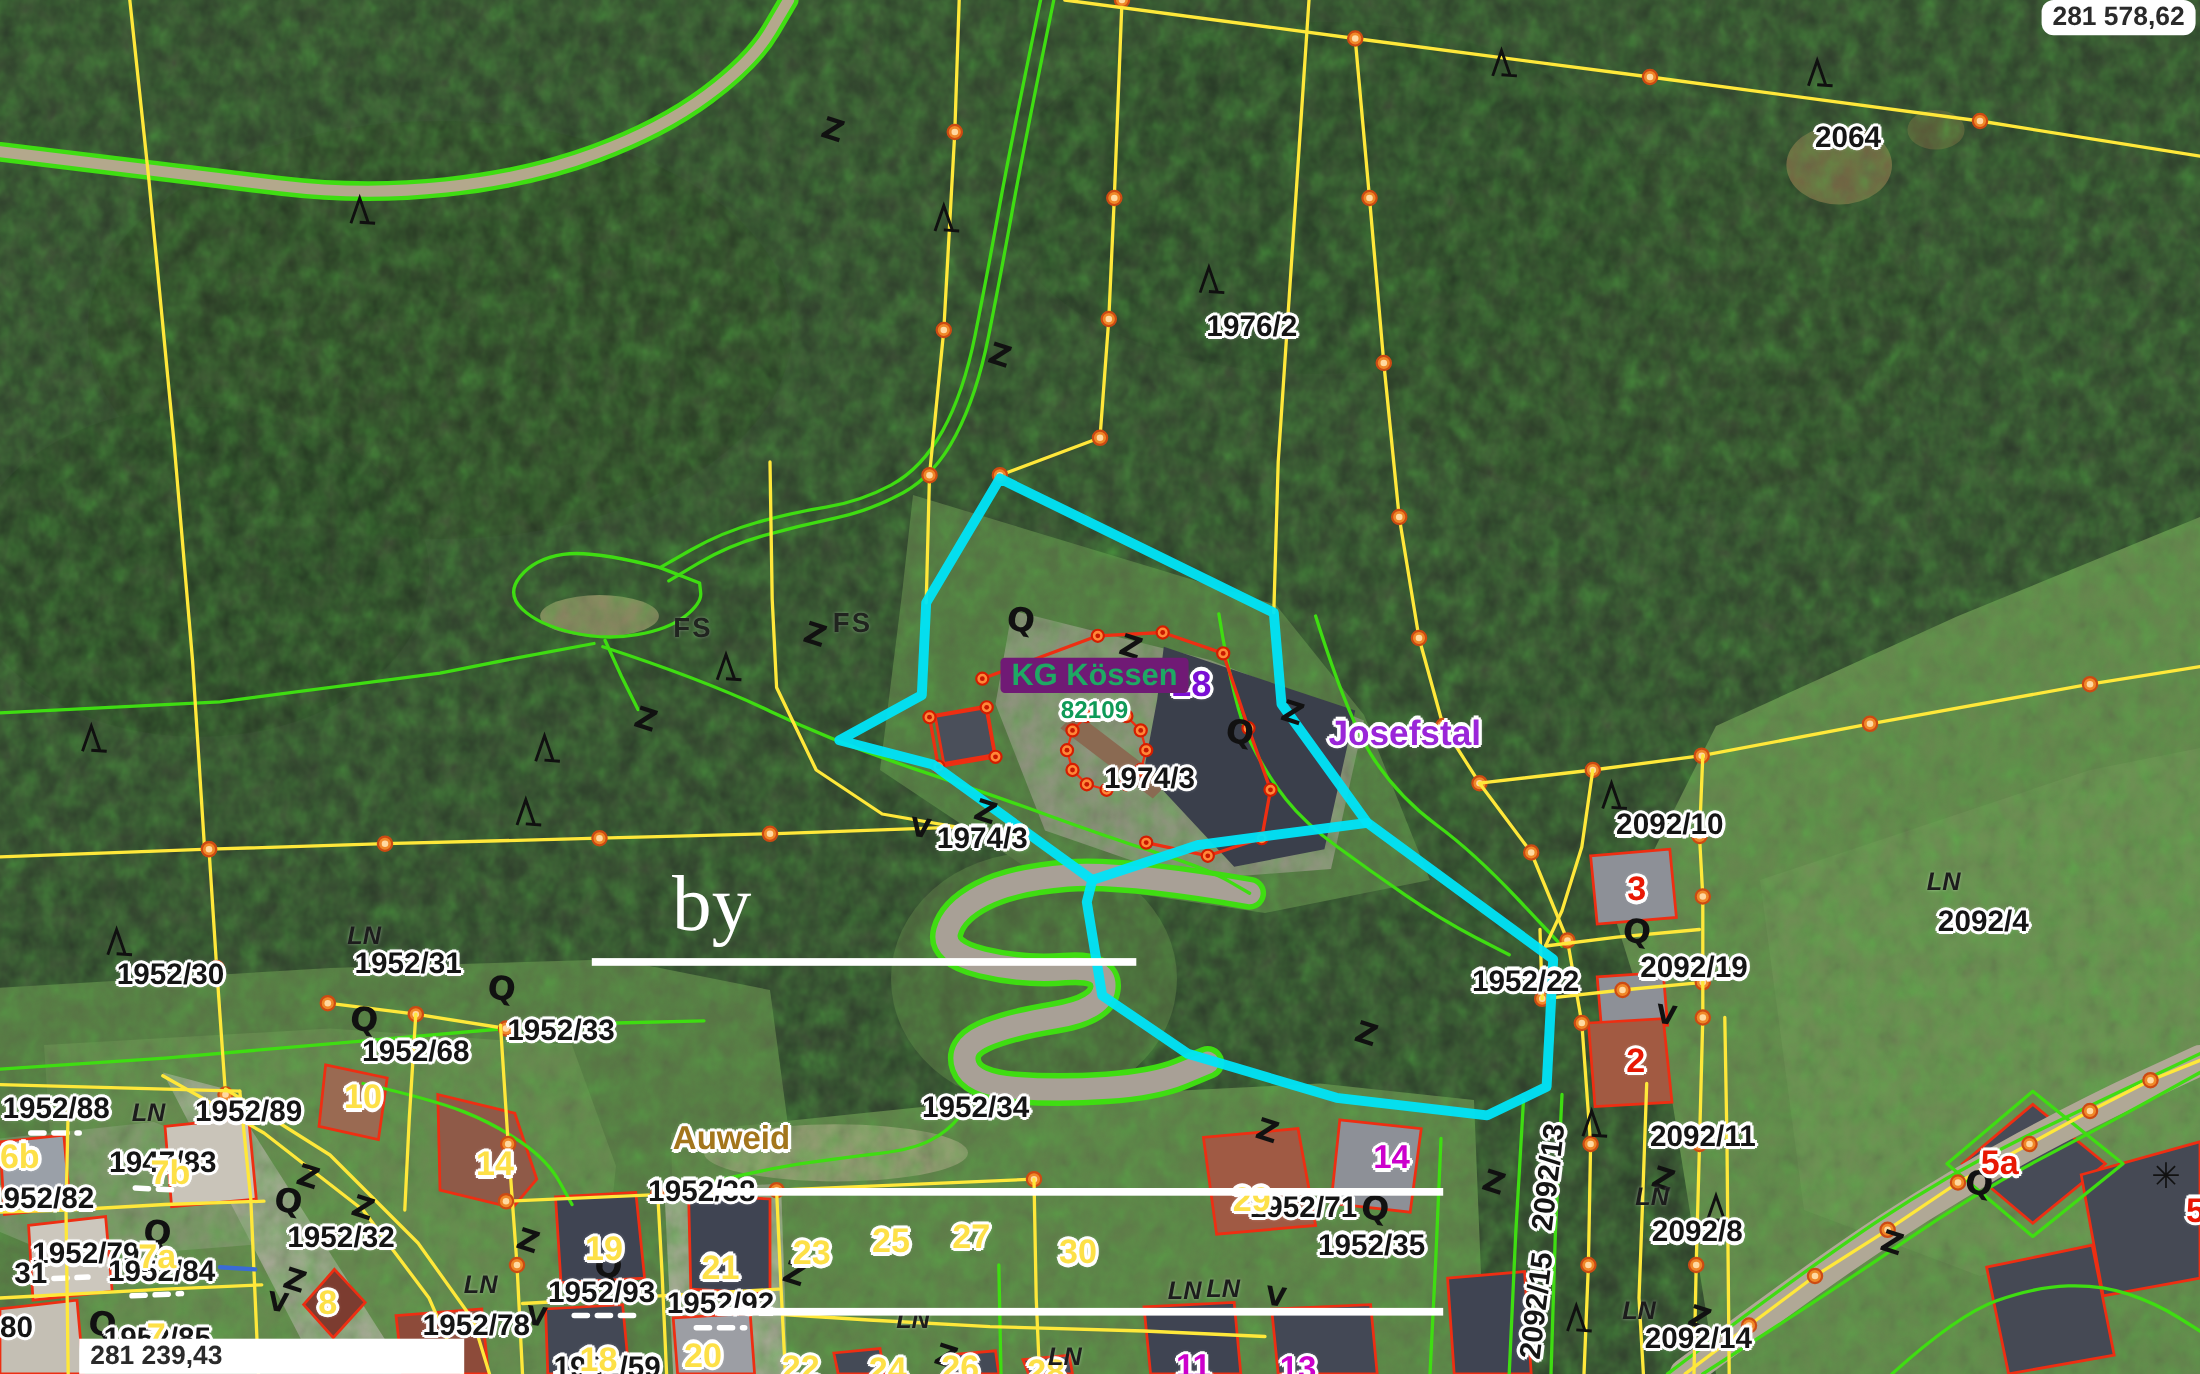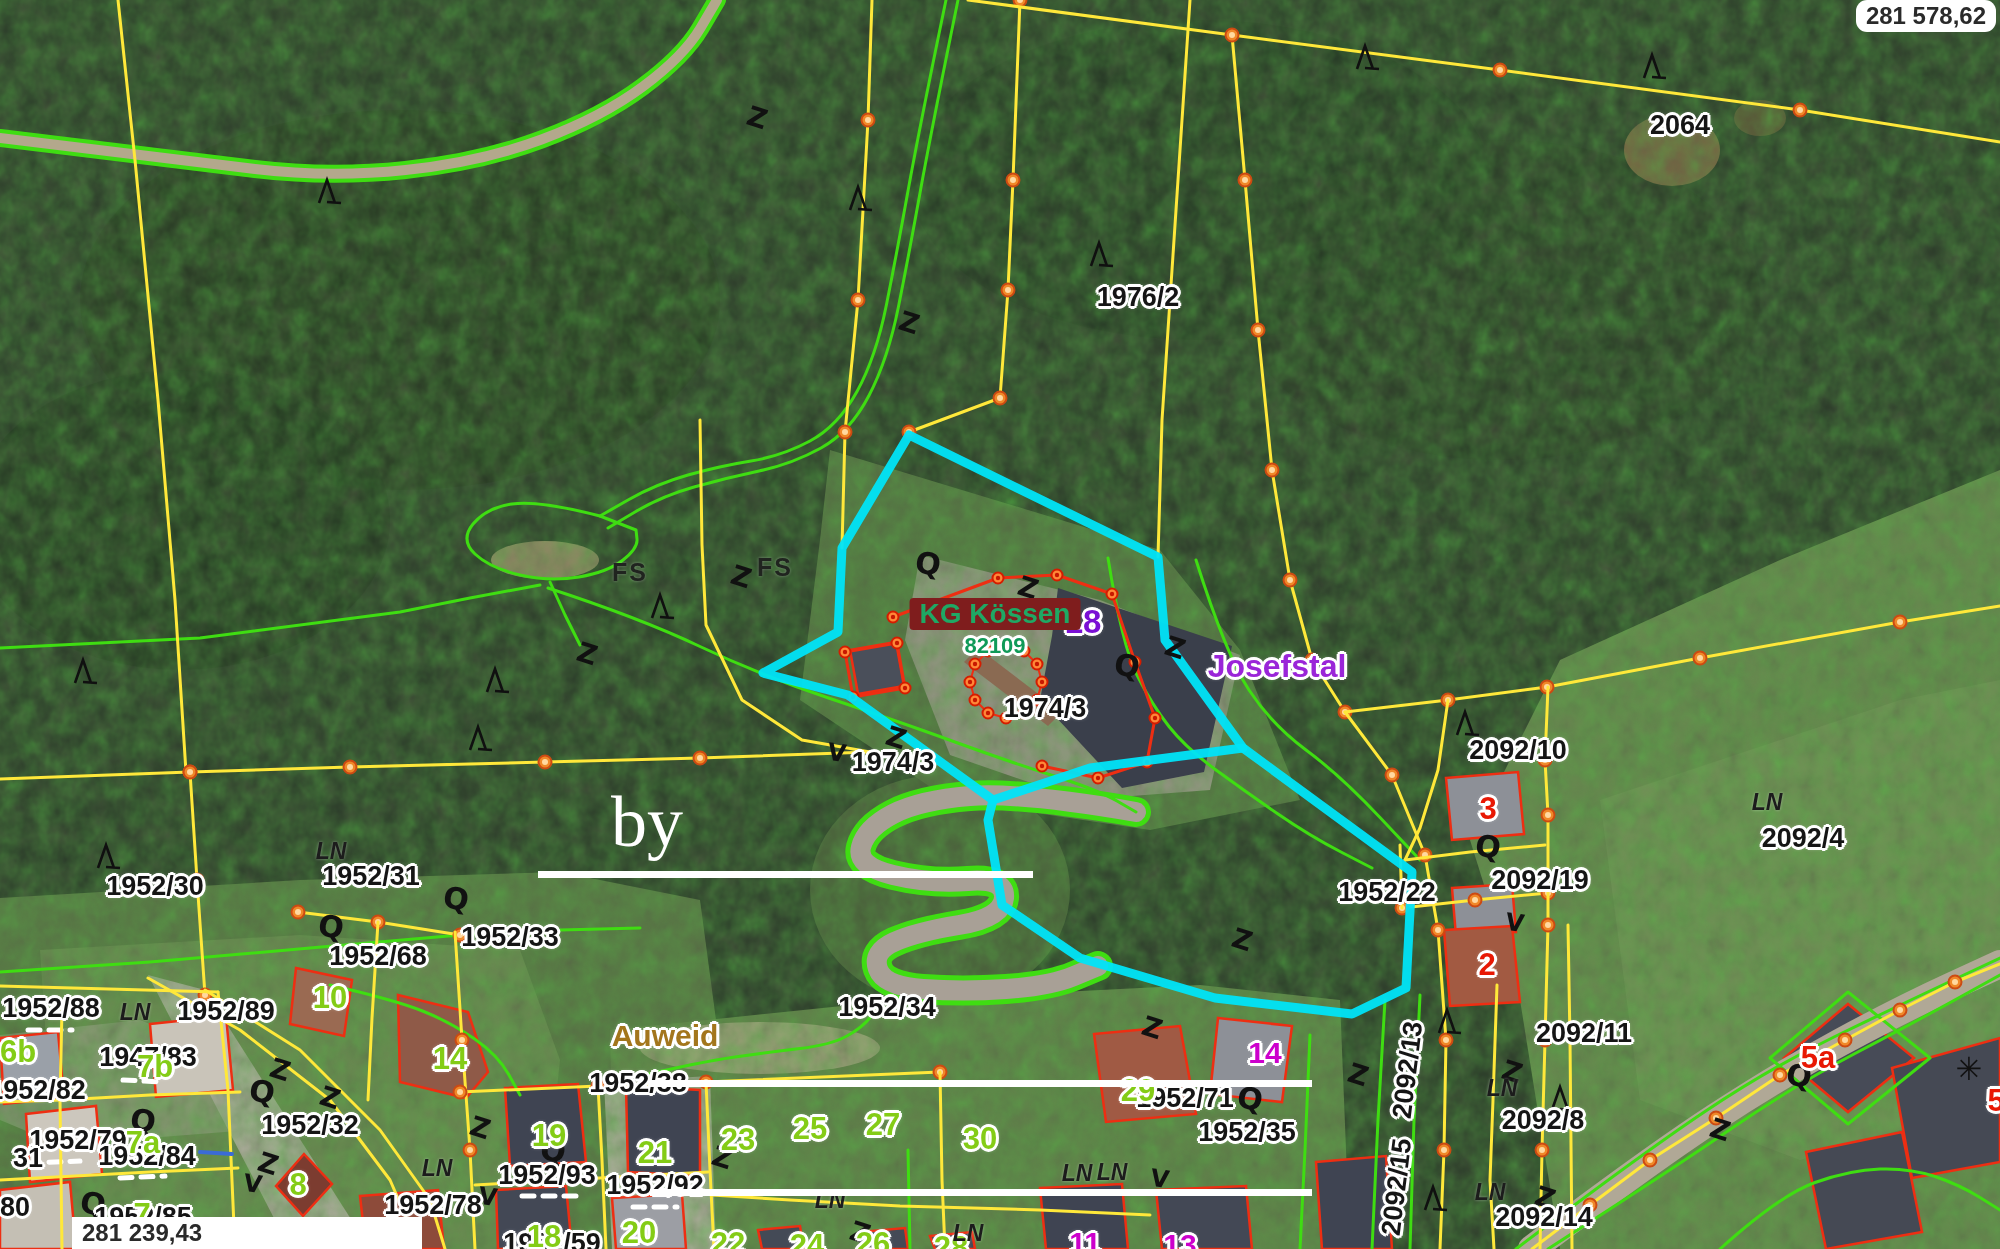--- a/index.html
+++ b/index.html
@@ -2,26 +2,26 @@
 <html><head>
 <meta charset="utf-8">
 <style>
   html,body{margin:0;padding:0;background:#222;}
   #stage{position:relative;width:2000px;height:1249px;overflow:hidden;background:#2c3b2a;font-family:"Liberation Sans",sans-serif;}
   #map-svg{position:absolute;left:0;top:0;}
   #labels{position:absolute;left:0;top:0;width:100%;height:100%;pointer-events:none;}
   .lbl{position:absolute;transform:translate(-50%,-50%);white-space:nowrap;font-weight:bold;line-height:1;}
   .halo{text-shadow:-2px -2px 0 #fff,2px -2px 0 #fff,-2px 2px 0 #fff,2px 2px 0 #fff,0 -3px 0 #fff,0 3px 0 #fff,-3px 0 0 #fff,3px 0 0 #fff,0 0 5px #fff;}
   .p{color:#151515;font-size:27px;}
-  .hb{color:#84cc16;font-size:31px;}
+  .hb{color:#fde047;font-size:31px;}
   .hr{color:#e81804;font-size:31px;}
   .hm{color:#cc00cc;font-size:30px;}
   .hp{color:#7a0fd4;font-size:33px;}
   .nm{color:#9a25d8;font-size:32px;}
-  .kg{color:#1fa864;font-size:28px;background:#7f1d1d;padding:2px 10px;border-radius:4px;}
+  .kg{color:#1fa864;font-size:28px;background:#701a75;padding:2px 10px;border-radius:4px;}
   .kg2{color:#0f9a58;font-size:22px;}
   .aw{color:#a3761c;font-size:30px;}
   .ln{color:#1c1c1c;font-size:23px;font-weight:bold;font-style:italic;text-shadow:0 0 3px rgba(255,255,255,.4);}
   .fs{color:#20241f;font-size:25px;font-weight:bold;letter-spacing:2px;text-shadow:0 0 3px rgba(255,255,255,.35);}
   .coord{position:absolute;background:#fff;color:#2a2a2a;font-size:24px;font-weight:bold;padding:2px 10px;white-space:nowrap;font-family:"Liberation Sans",sans-serif;}
   #coord-tr{right:4px;top:0;border-radius:11px;}
   #coord-bl{left:72px;bottom:0;width:330px;text-align:left;}
   #watermark{position:absolute;left:0;top:0;width:100%;height:100%;pointer-events:none;color:#fff;}
   .wm-txt{position:absolute;transform:translate(-50%,-50%);white-space:nowrap;font-family:"Liberation Serif",serif;text-align:center;}
   #wm-by{left:647px;top:822px;font-size:72px;}
@@ -394,21 +394,21 @@
 
   <div id="labels">
       <div class="lbl p halo" style="left: 1680px; top: 125px;">2064</div>
       <div class="lbl p halo" style="left: 1138px; top: 297px;">1976/2</div>
       <div class="lbl p halo" style="left: 1045px; top: 708px;">1974/3</div>
       <div class="lbl p halo" style="left: 893px; top: 762px;">1974/3</div>
       <div class="lbl p halo" style="left: 1518px; top: 750px;">2092/10</div>
       <div class="lbl p halo" style="left: 1540px; top: 880px;">2092/19</div>
       <div class="lbl p halo" style="left: 1387px; top: 892px;">1952/22</div>
       <div class="lbl p halo" style="left: 1803px; top: 838px;">2092/4</div>
-      <div class="lbl p halo" style="left: 1548px; top: 1033px; margin-left: 36px;">2092/11</div>
+      <div class="lbl p halo" style="left: 1548px; top: 1033px;">2092/11</div>
       <div class="lbl p halo" style="left: 1543px; top: 1120px;">2092/8</div>
       <div class="lbl p halo" style="left: 1544px; top: 1217px;">2092/14</div>
       <div class="lbl p halo" style="left: 1408px; top: 1070px; transform: translate(-50%, -50%) rotate(-83deg);">2092/13</div>
       <div class="lbl p halo" style="left: 1397px; top: 1187px; transform: translate(-50%, -50%) rotate(-83deg);">2092/15</div>
       <div class="lbl p halo" style="left: 155px; top: 886px;">1952/30</div>
       <div class="lbl p halo" style="left: 371px; top: 876px;">1952/31</div>
       <div class="lbl p halo" style="left: 510px; top: 937px;">1952/33</div>
       <div class="lbl p halo" style="left: 378px; top: 956px;">1952/68</div>
       <div class="lbl p halo" style="left: 51px; top: 1008px;">1952/88</div>
       <div class="lbl p halo" style="left: 226px; top: 1011px;">1952/89</div>

